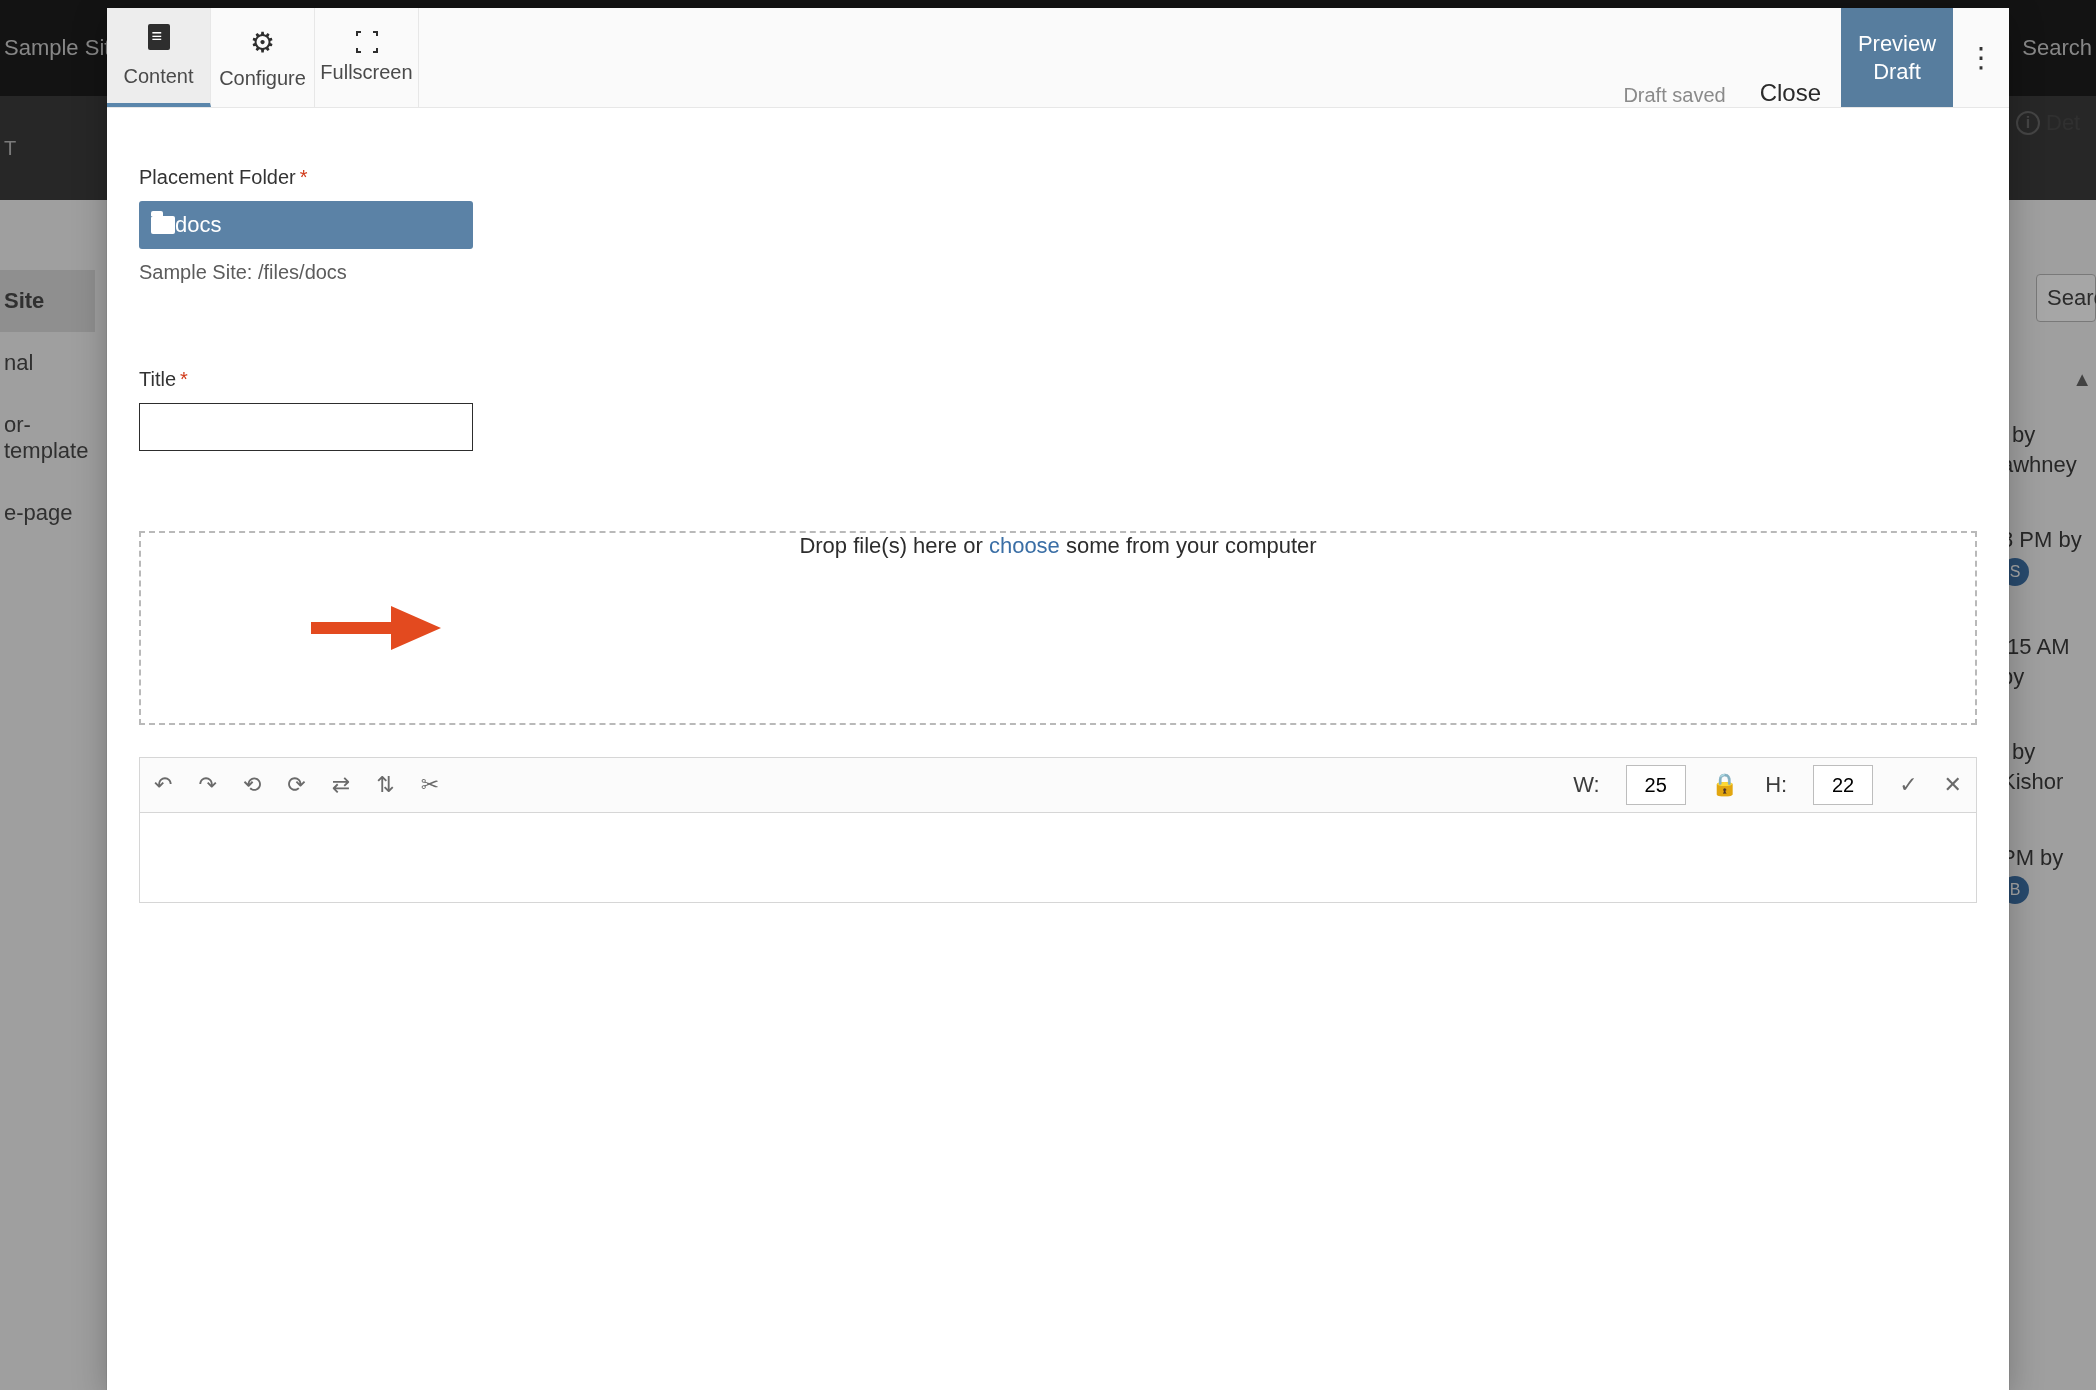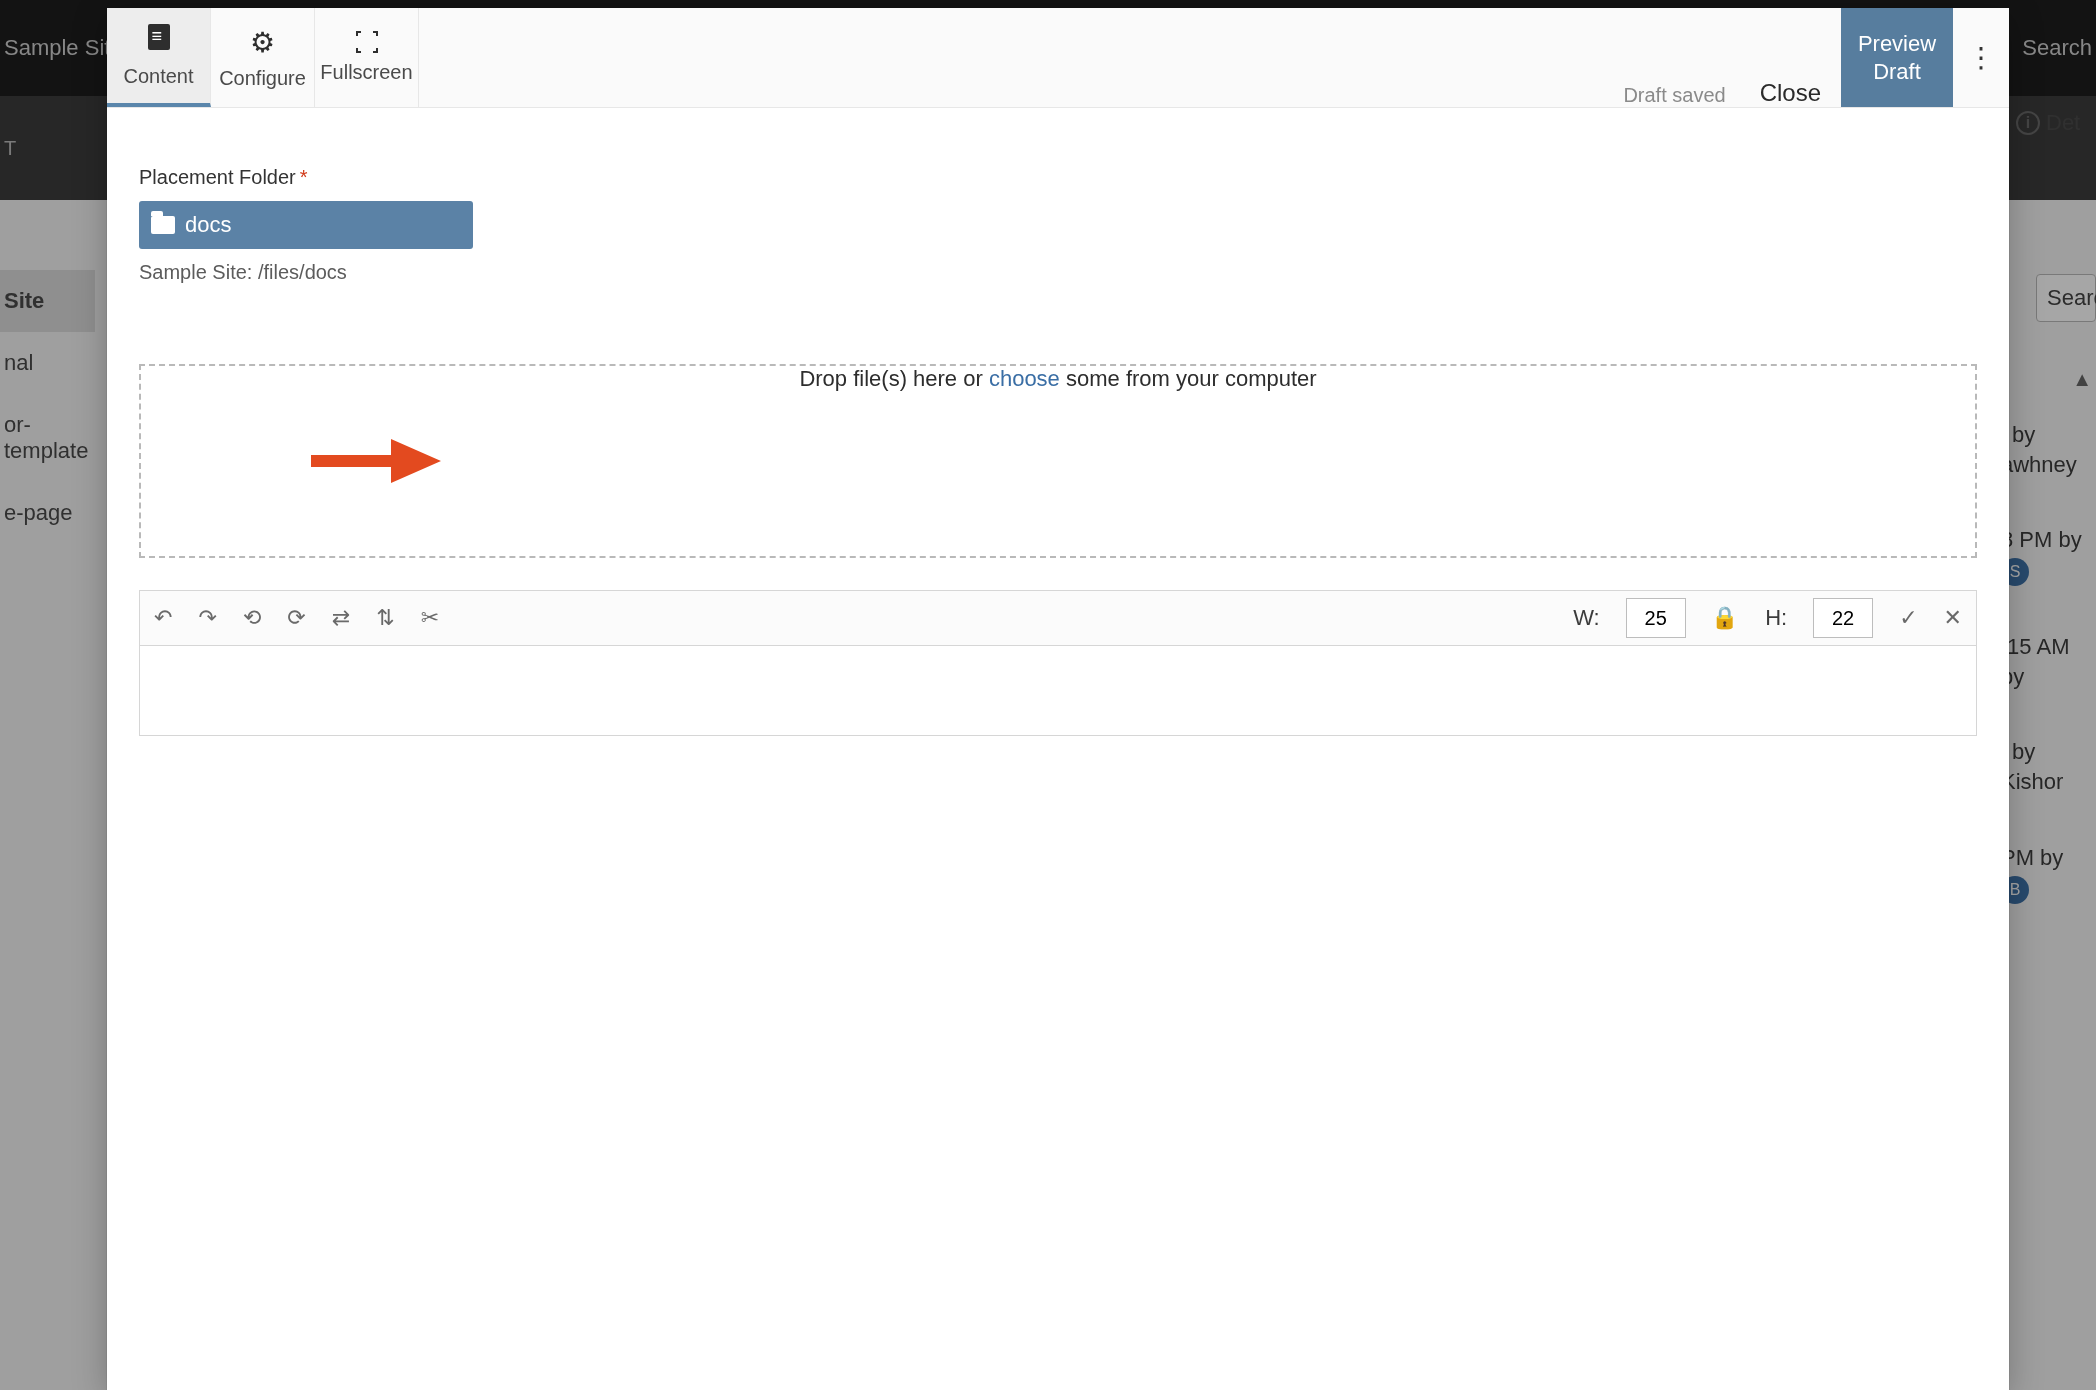--- a/index.html
+++ b/index.html
@@ -109,21 +109,21 @@
     font-size:28px; color:#333; cursor:pointer;
   }
 
   .modal-body { padding: 58px 32px 0 32px; color:#333; }
 
   .label { font-size: 20px; margin-bottom: 12px; }
   .label .req { color:#d13a1a; margin-left: 4px; }
 
   .folder-chip {
     background:#5b82a6; color:#fff; display:inline-flex; align-items:center;
-    height:48px; padding:0 46px 0 12px; border-radius:3px; font-size:22px; gap:10px;
+    height:48px; padding:0 46px 0 12px; border-radius:3px; font-size:22px; 
     min-width: 334px;
   }
   .folder-chip .foldericon {
     width:24px; height:18px; background:#fff; border-radius:2px;
     position:relative;
   }
   .folder-chip .foldericon::before {
     content:""; position:absolute; top:-5px; left:0;
     width:12px; height:5px; background:#fff; border-radius:2px 2px 0 0;
   }
@@ -247,20 +247,26 @@
 
     <div class="label">
       <span>Placement Folder</span><span class="req">*</span>
     </div>
     <div class="folder-chip">
       <span class="foldericon"></span>
       <span>docs</span>
     </div>
     <div class="path-note">Sample Site: /files/docs</div>
 
+    <div class="title-block">
+      <div class="label">
+        <span>Title</span><span class="req">*</span>
+      </div>
+      <input class="text-input" type="text" value="" style="">
+    </div>
 
     <div class="dropzone">
       <svg class="arrow" viewBox="0 0 130 48">
         <polygon points="0,18 80,18 80,2 130,24 80,46 80,30 0,30" fill="#e34a1f"></polygon>
       </svg>
       <span>
         <span>Drop file(s) here or </span><a href="#">choose</a><span> some from your computer</span>
       </span>
     </div>
 

